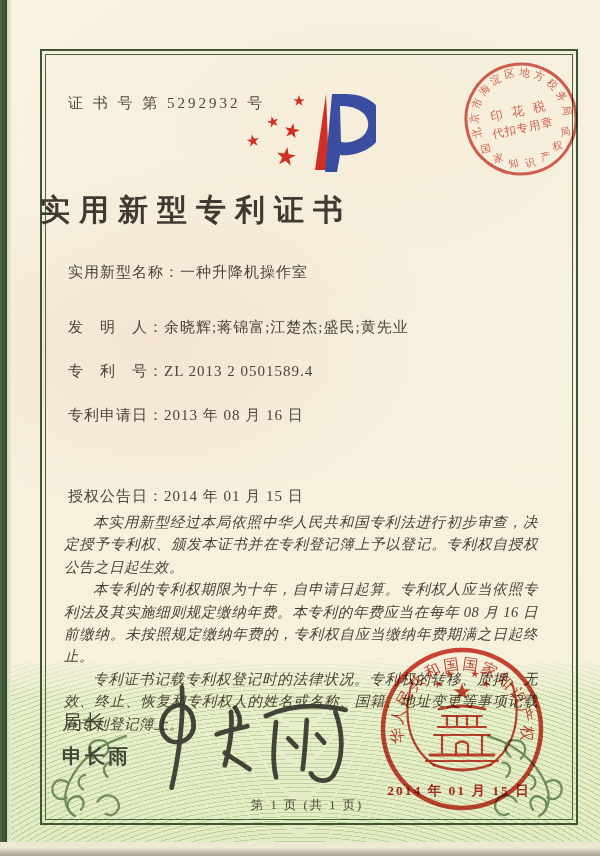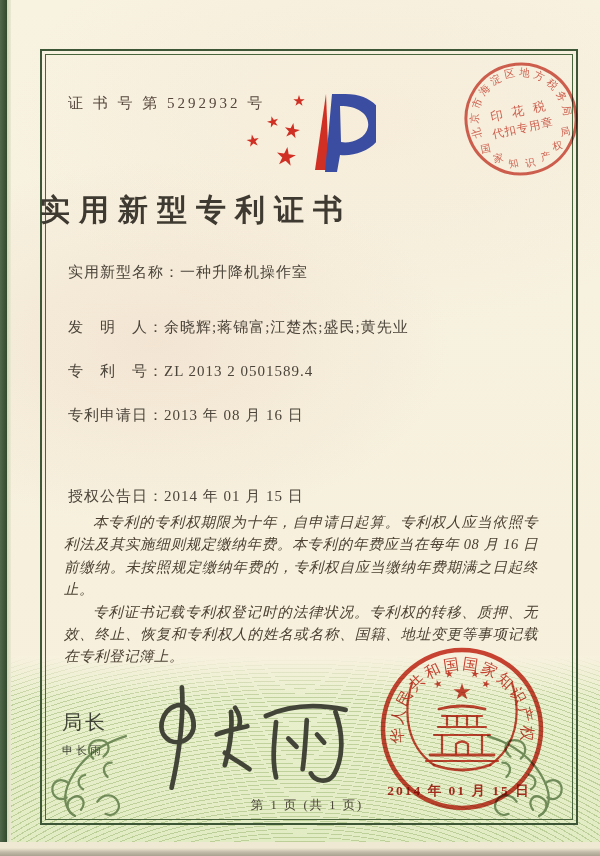--- a/index.html
+++ b/index.html
@@ -40,22 +40,22 @@
     font-size:30px;font-weight:bold;letter-spacing:9px;color:#3e3a31;z-index:4;margin-top:8px;}
   .field{position:absolute;left:68px;width:470px;font-size:15px;color:#4b443a;
     letter-spacing:1px;z-index:4;white-space:nowrap;}
   .flabel{color:#4b443a;}
   .fvalue{color:#4b443a;}
   .paras{position:absolute;left:64px;top:511px;width:474px;z-index:4;}
   .para{margin:0;text-indent:2em;font-size:14.5px;line-height:22.4px;
     font-style:italic;color:#4c4133;text-align:justify;letter-spacing:.5px;}
   .sig-title{position:absolute;left:62px;top:709px;font-size:20px;letter-spacing:3px;
     color:#3f4436;z-index:5;}
-  .sig-name{position:absolute;left:62px;top:743px;font-size:11px;letter-spacing:3px;
-    color:#3f4436;z-index:5;}
+  .sig-name{position:absolute;left:62px;top:743px;font-size:20px;letter-spacing:3px;
+    color:#3f4436;z-index:5;font-weight:bold;}
   .sig-script{position:absolute;left:145px;top:680px;z-index:5;}
   .seal{position:absolute;left:376px;top:643px;z-index:5;mix-blend-mode:multiply;}
   .seal-date{position:absolute;left:366px;top:782px;width:186px;text-align:center;
     font-size:13.5px;letter-spacing:2px;color:rgba(183,38,26,0.95);z-index:6;
     mix-blend-mode:multiply;font-weight:bold;}
   .tax-stamp{position:absolute;left:456px;top:54px;z-index:5;
     transform:rotate(-12deg);mix-blend-mode:multiply;opacity:.92;}
   .footer{position:absolute;left:40px;top:797px;width:534px;text-align:center;
     font-size:12.5px;letter-spacing:2px;color:#4a4538;z-index:4;}
 </style>
@@ -127,20 +127,21 @@
     <span class="flabel">专　利　号：</span><span class="fvalue">ZL 2013 2 0501589.4</span>
   </div>
   <div class="field" style="top:406px">
     <span class="flabel">专利申请日：</span><span class="fvalue">2013 年 08 月 16 日</span>
   </div>
   <div class="field" style="top:487px">
     <span class="flabel">授权公告日：</span><span class="fvalue">2014 年 01 月 15 日</span>
   </div>
 
   <div class="paras">
+    <p class="para">本实用新型经过本局依照中华人民共和国专利法进行初步审查，决定授予专利权、颁发本证书并在专利登记簿上予以登记。专利权自授权公告之日起生效。</p>
     <p class="para">本专利的专利权期限为十年，自申请日起算。专利权人应当依照专利法及其实施细则规定缴纳年费。本专利的年费应当在每年 08 月 16 日前缴纳。未按照规定缴纳年费的，专利权自应当缴纳年费期满之日起终止。</p>
     <p class="para">专利证书记载专利权登记时的法律状况。专利权的转移、质押、无效、终止、恢复和专利权人的姓名或名称、国籍、地址变更等事项记载在专利登记簿上。</p>
   </div>
 
   <div class="sig-title">局长</div>
   <div class="sig-name">申长雨</div>
 
   <svg class="sig-script" width="215" height="115" viewBox="0 0 210 110">
     <g stroke="#33332a" fill="none" stroke-width="4.6" stroke-linecap="round" opacity="0.9">
       <path d="M30,24 C16,28 10,50 24,58 C38,64 52,52 46,34 C43,25 34,22 30,24"></path>

